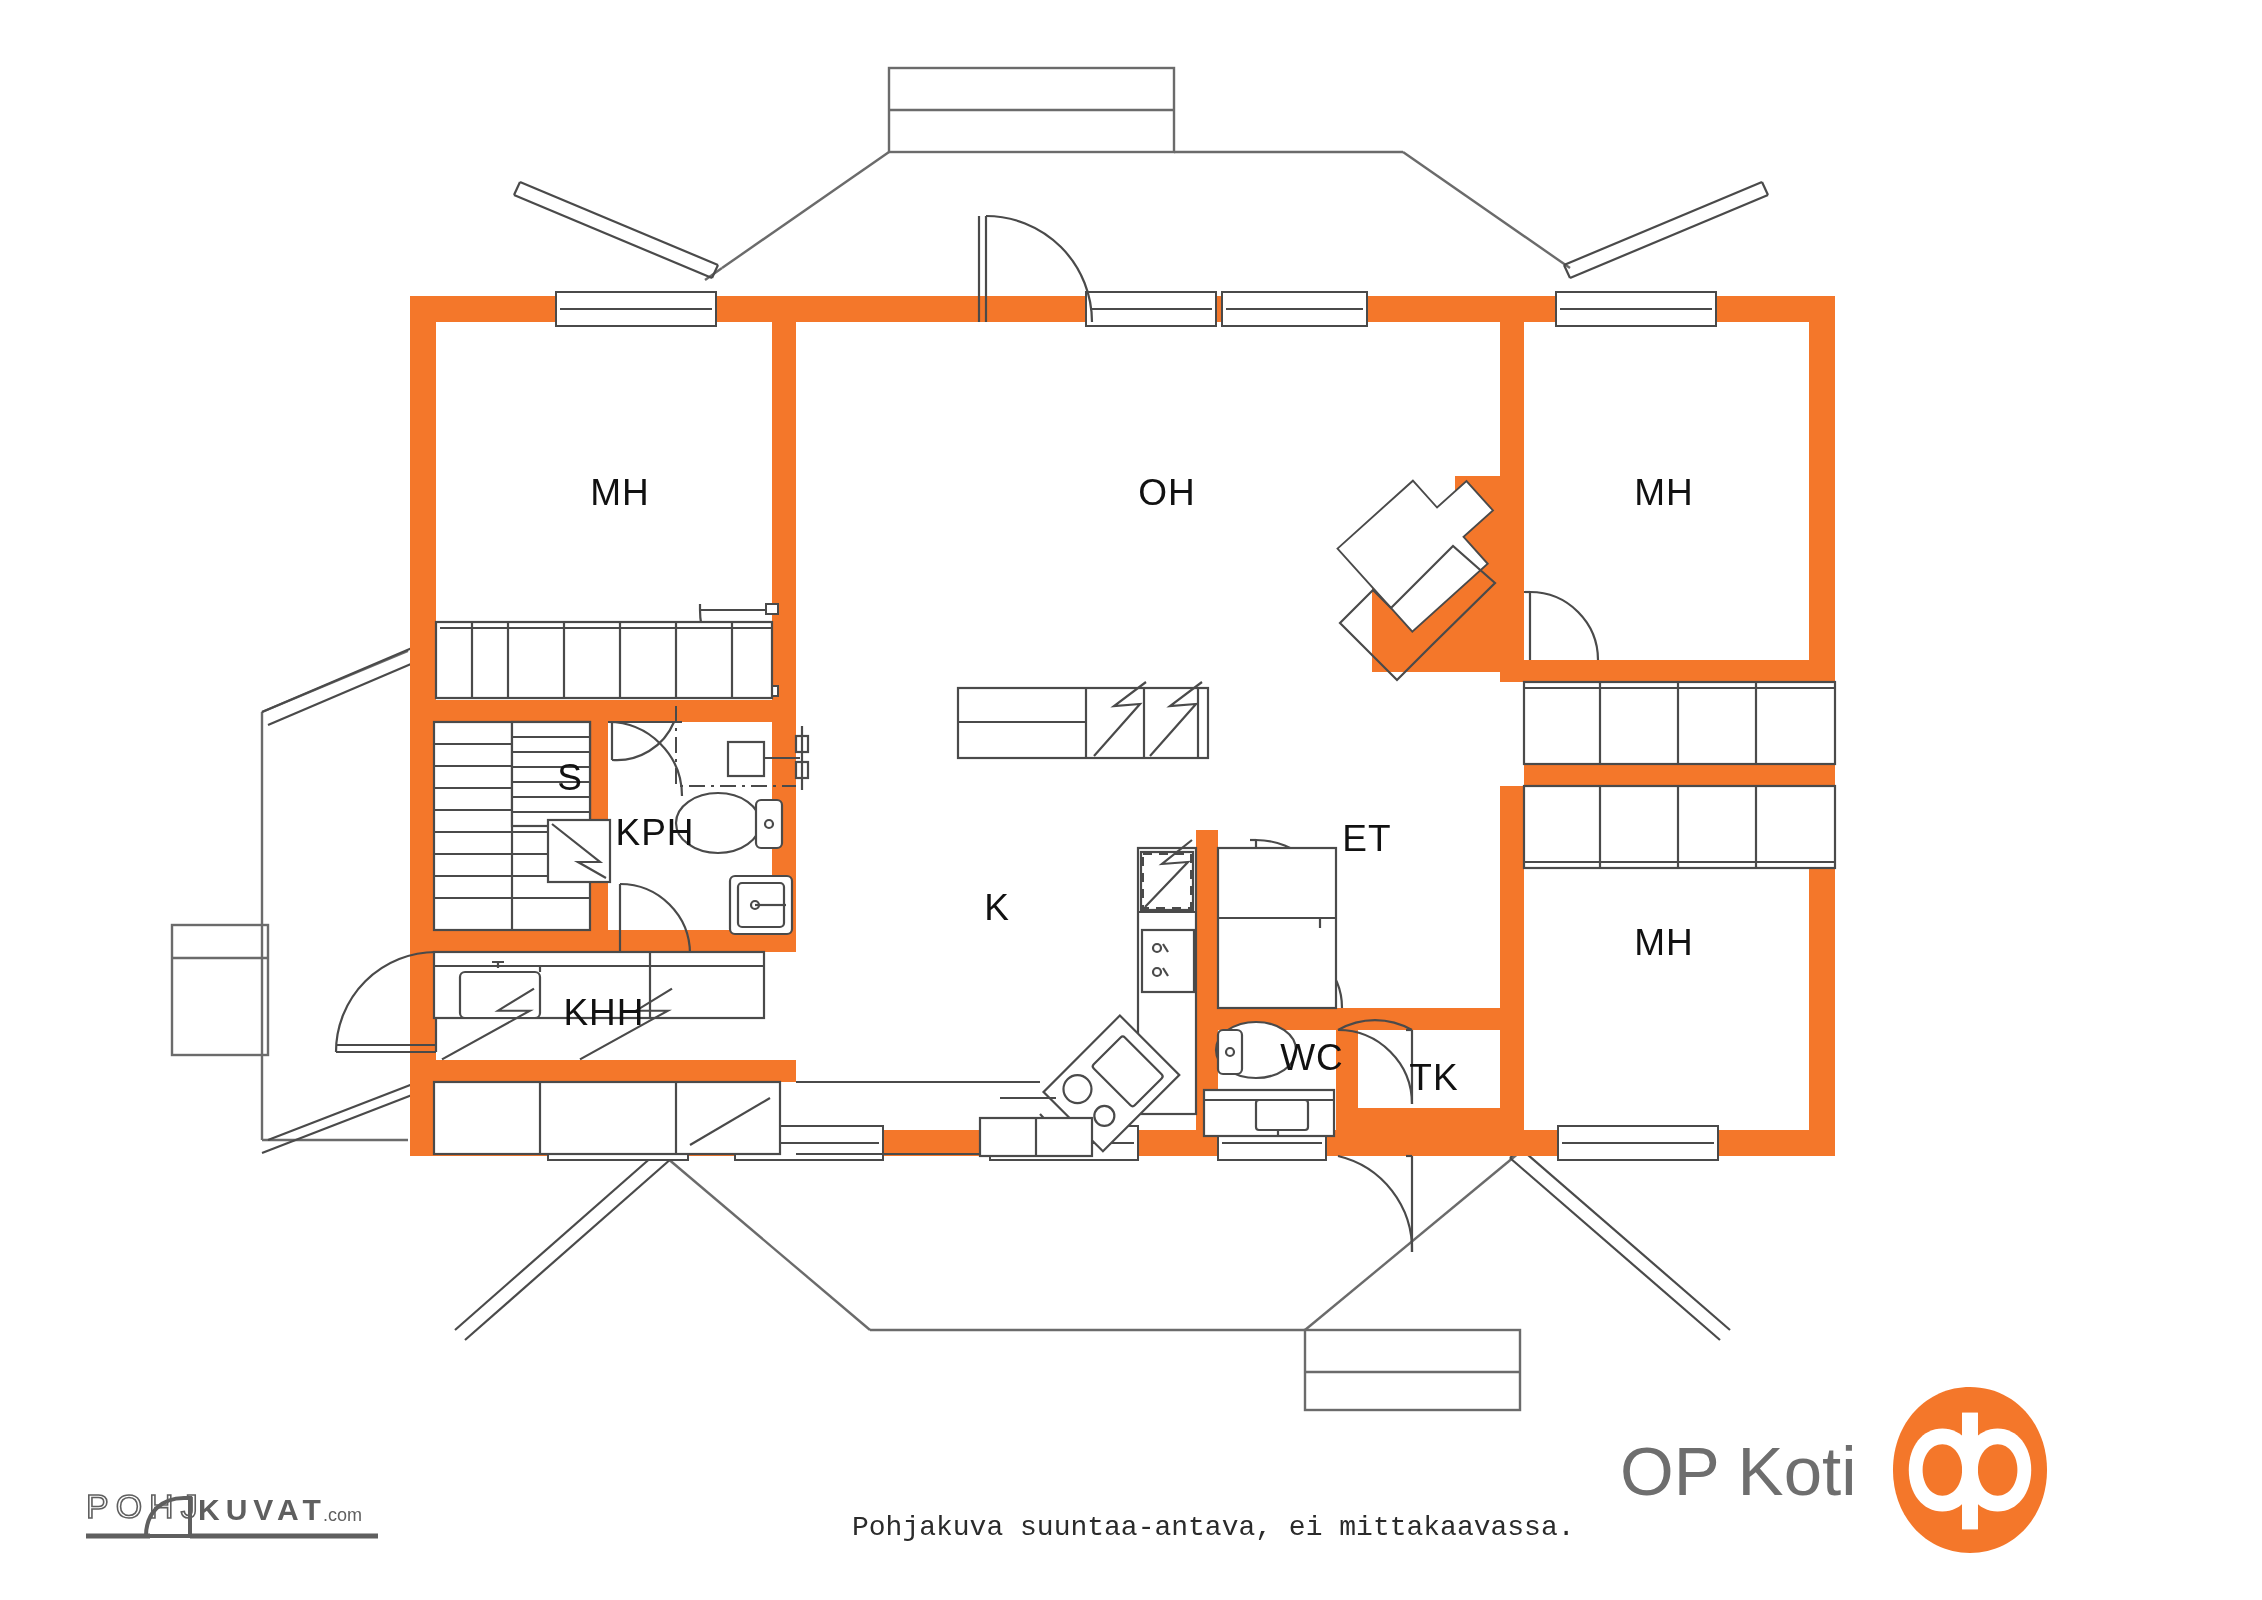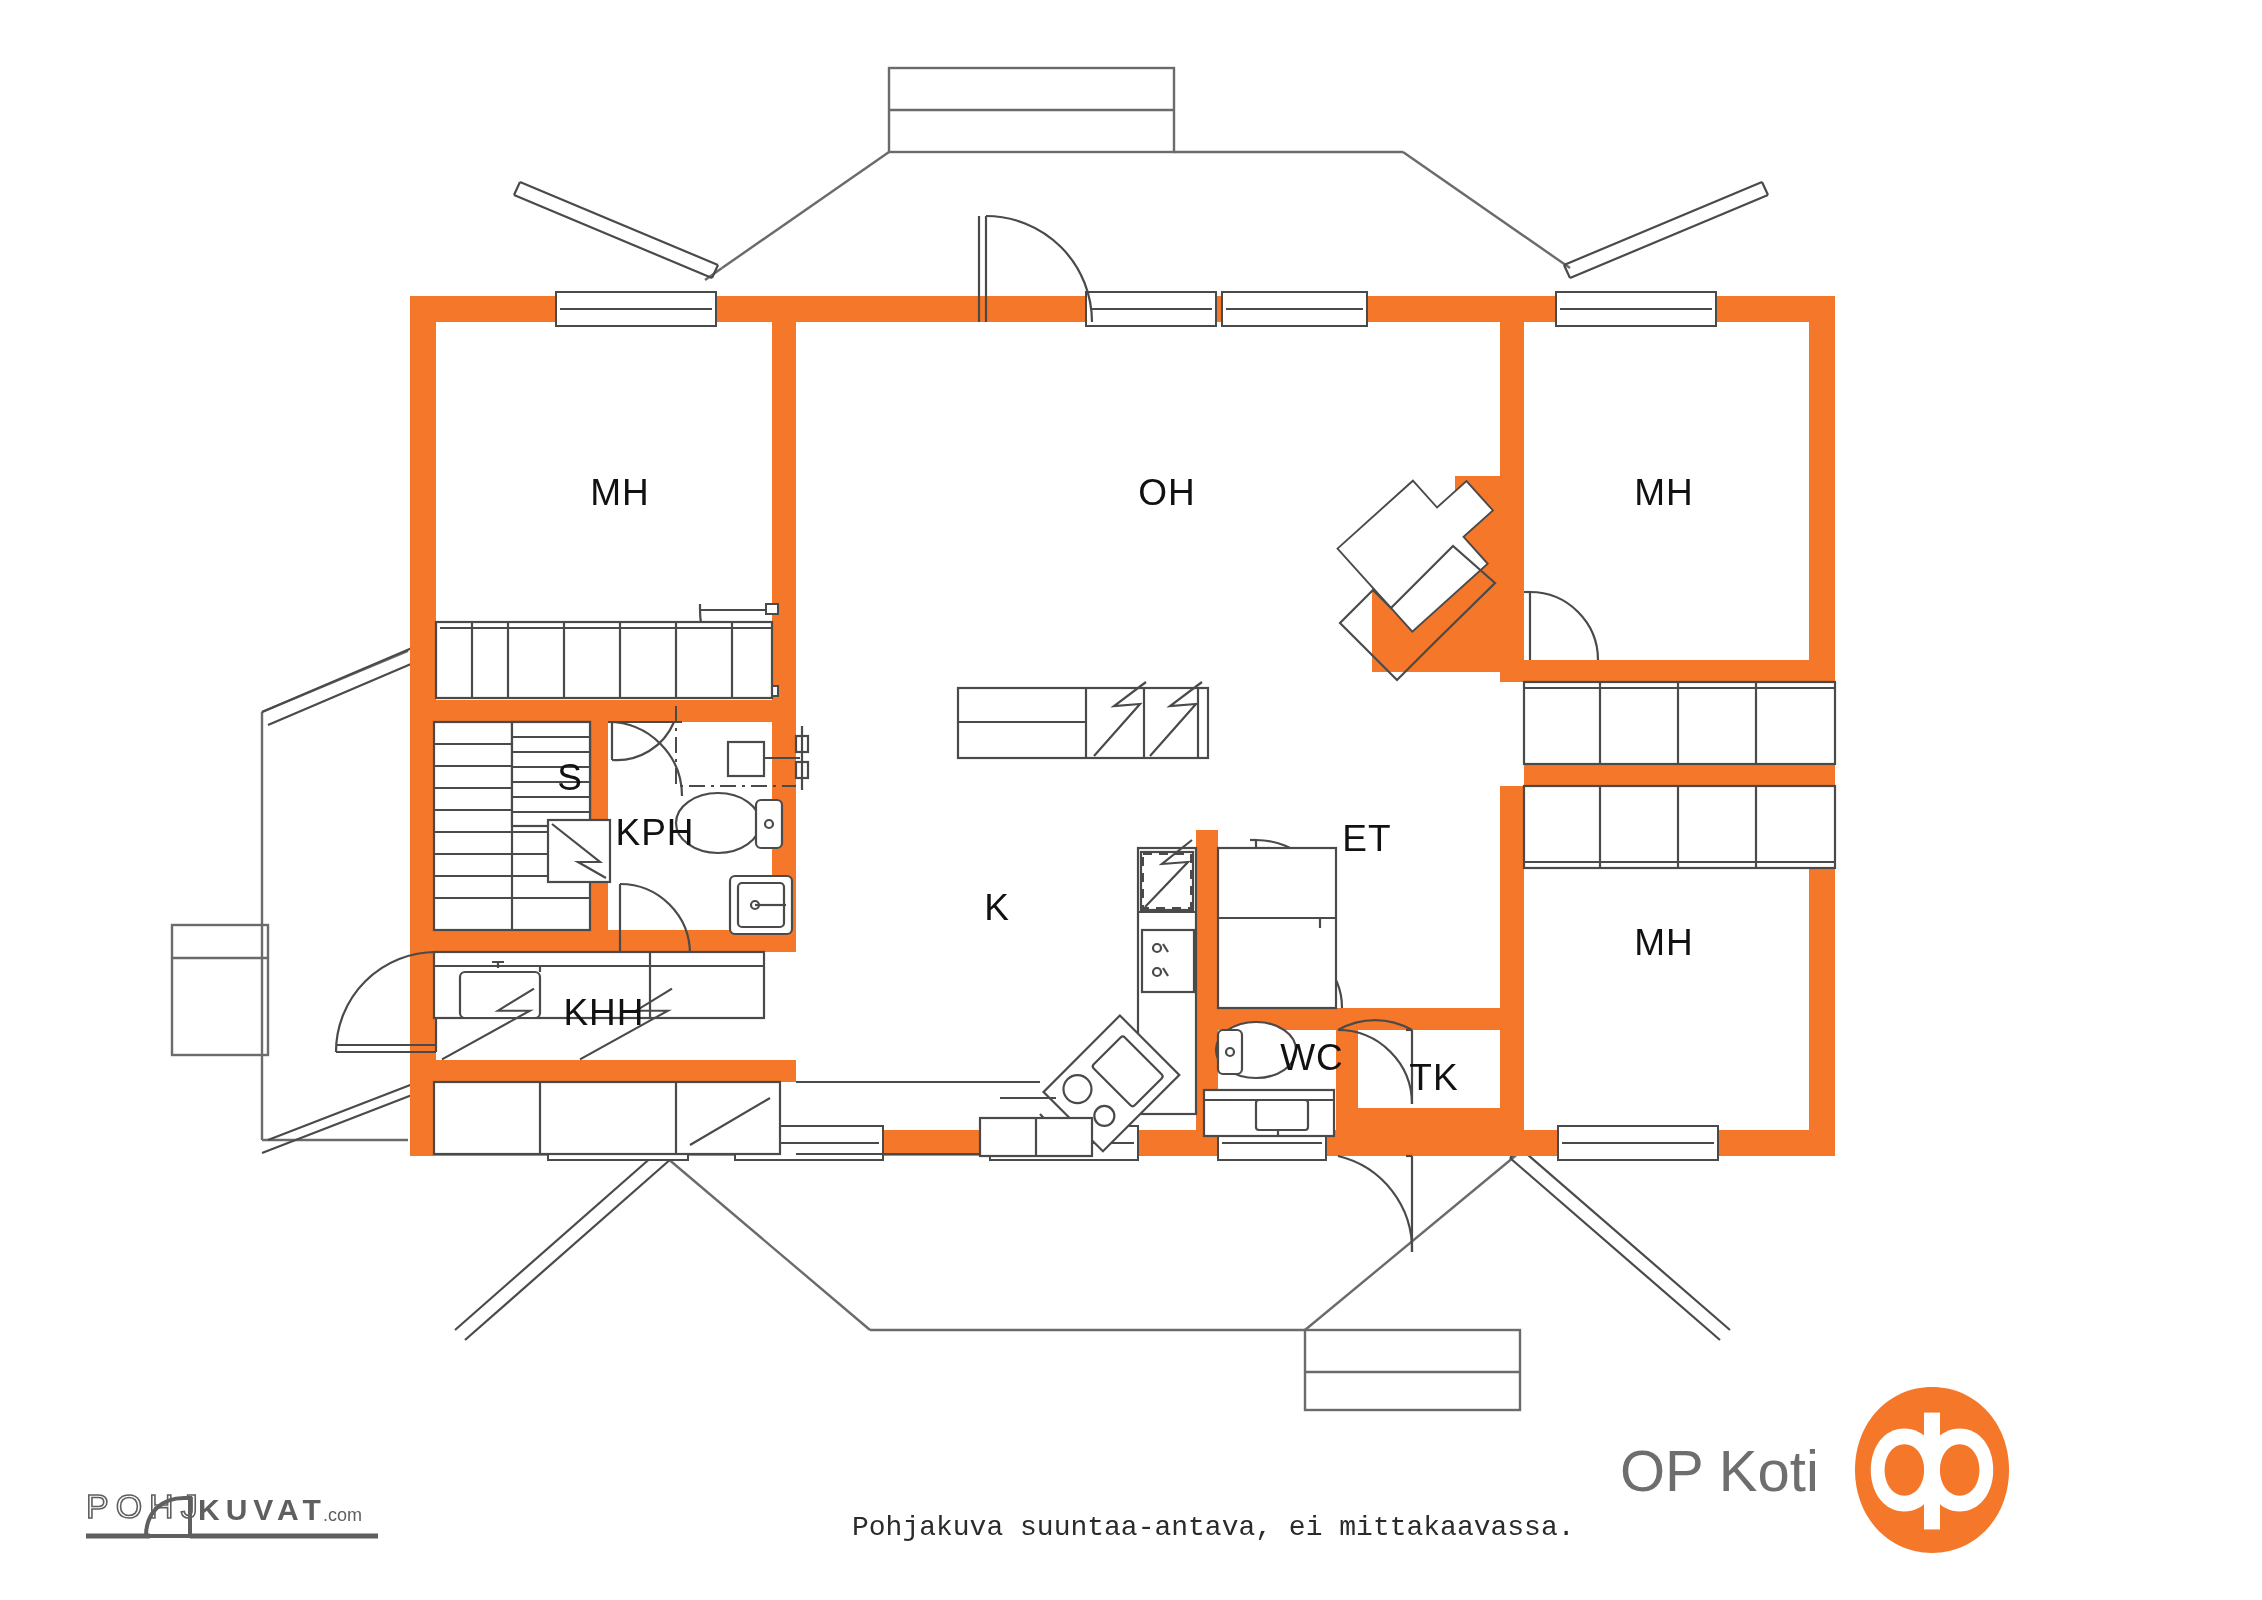--- a/index.html
+++ b/index.html
@@ -19,21 +19,21 @@
   .winfill{fill:#ffffff;stroke:#4a4a4a;stroke-width:2;}
   .outline{fill:none;stroke:#6b6b6b;stroke-width:2.4;}
   .roomlabel{font-family:"Liberation Sans","DejaVu Sans",sans-serif;
              font-size:37px;fill:#111;letter-spacing:1px;}
 
   .caption{position:absolute;font-family:"Liberation Sans","DejaVu Sans",sans-serif;
            font-size:28px;color:#2b2b2b;white-space:nowrap;}
 
   
   #opkoti{position:absolute;left:1620px;top:1385px;display:flex;align-items:center;gap:34px;}
-  #opkoti .optext{font-size:58px;color:#6e6e6e;font-family:"Liberation Sans","DejaVu Sans",sans-serif;
+  #opkoti .optext{font-size:69px;color:#6e6e6e;font-family:"Liberation Sans","DejaVu Sans",sans-serif;
                   letter-spacing:0px;line-height:1;}
   #opmark{width:158px;height:172px;}
 
   
   #pohja{position:absolute;left:78px;top:1478px;width:310px;height:90px;}
   #pohja .pk-text{font-family:"Liberation Sans","DejaVu Sans",sans-serif;}
 </style>
 </head>
 <body>
 

